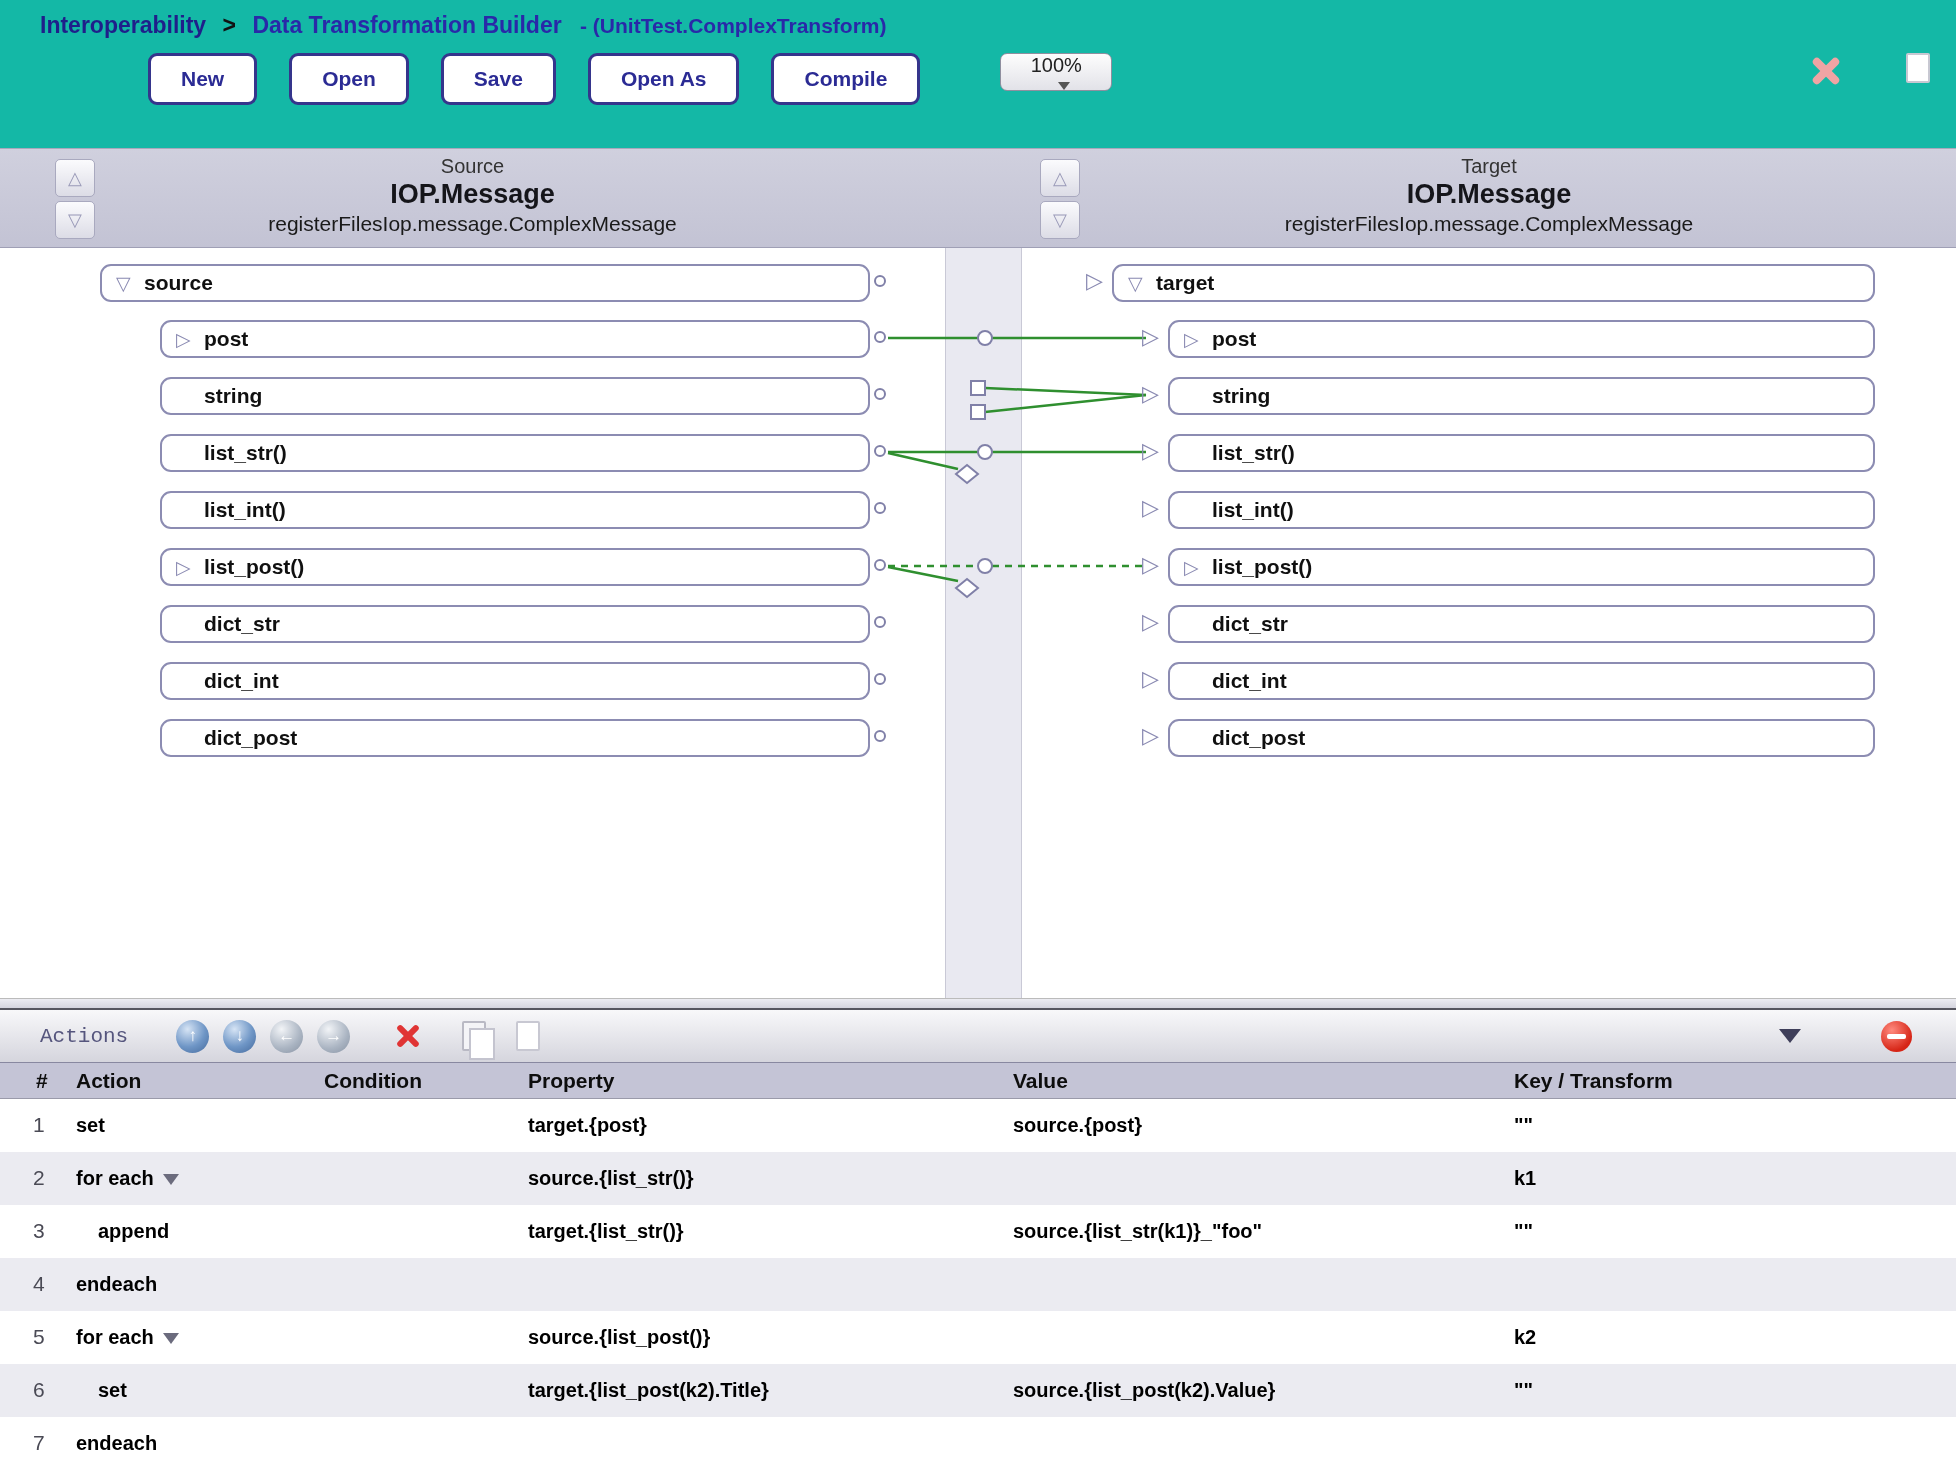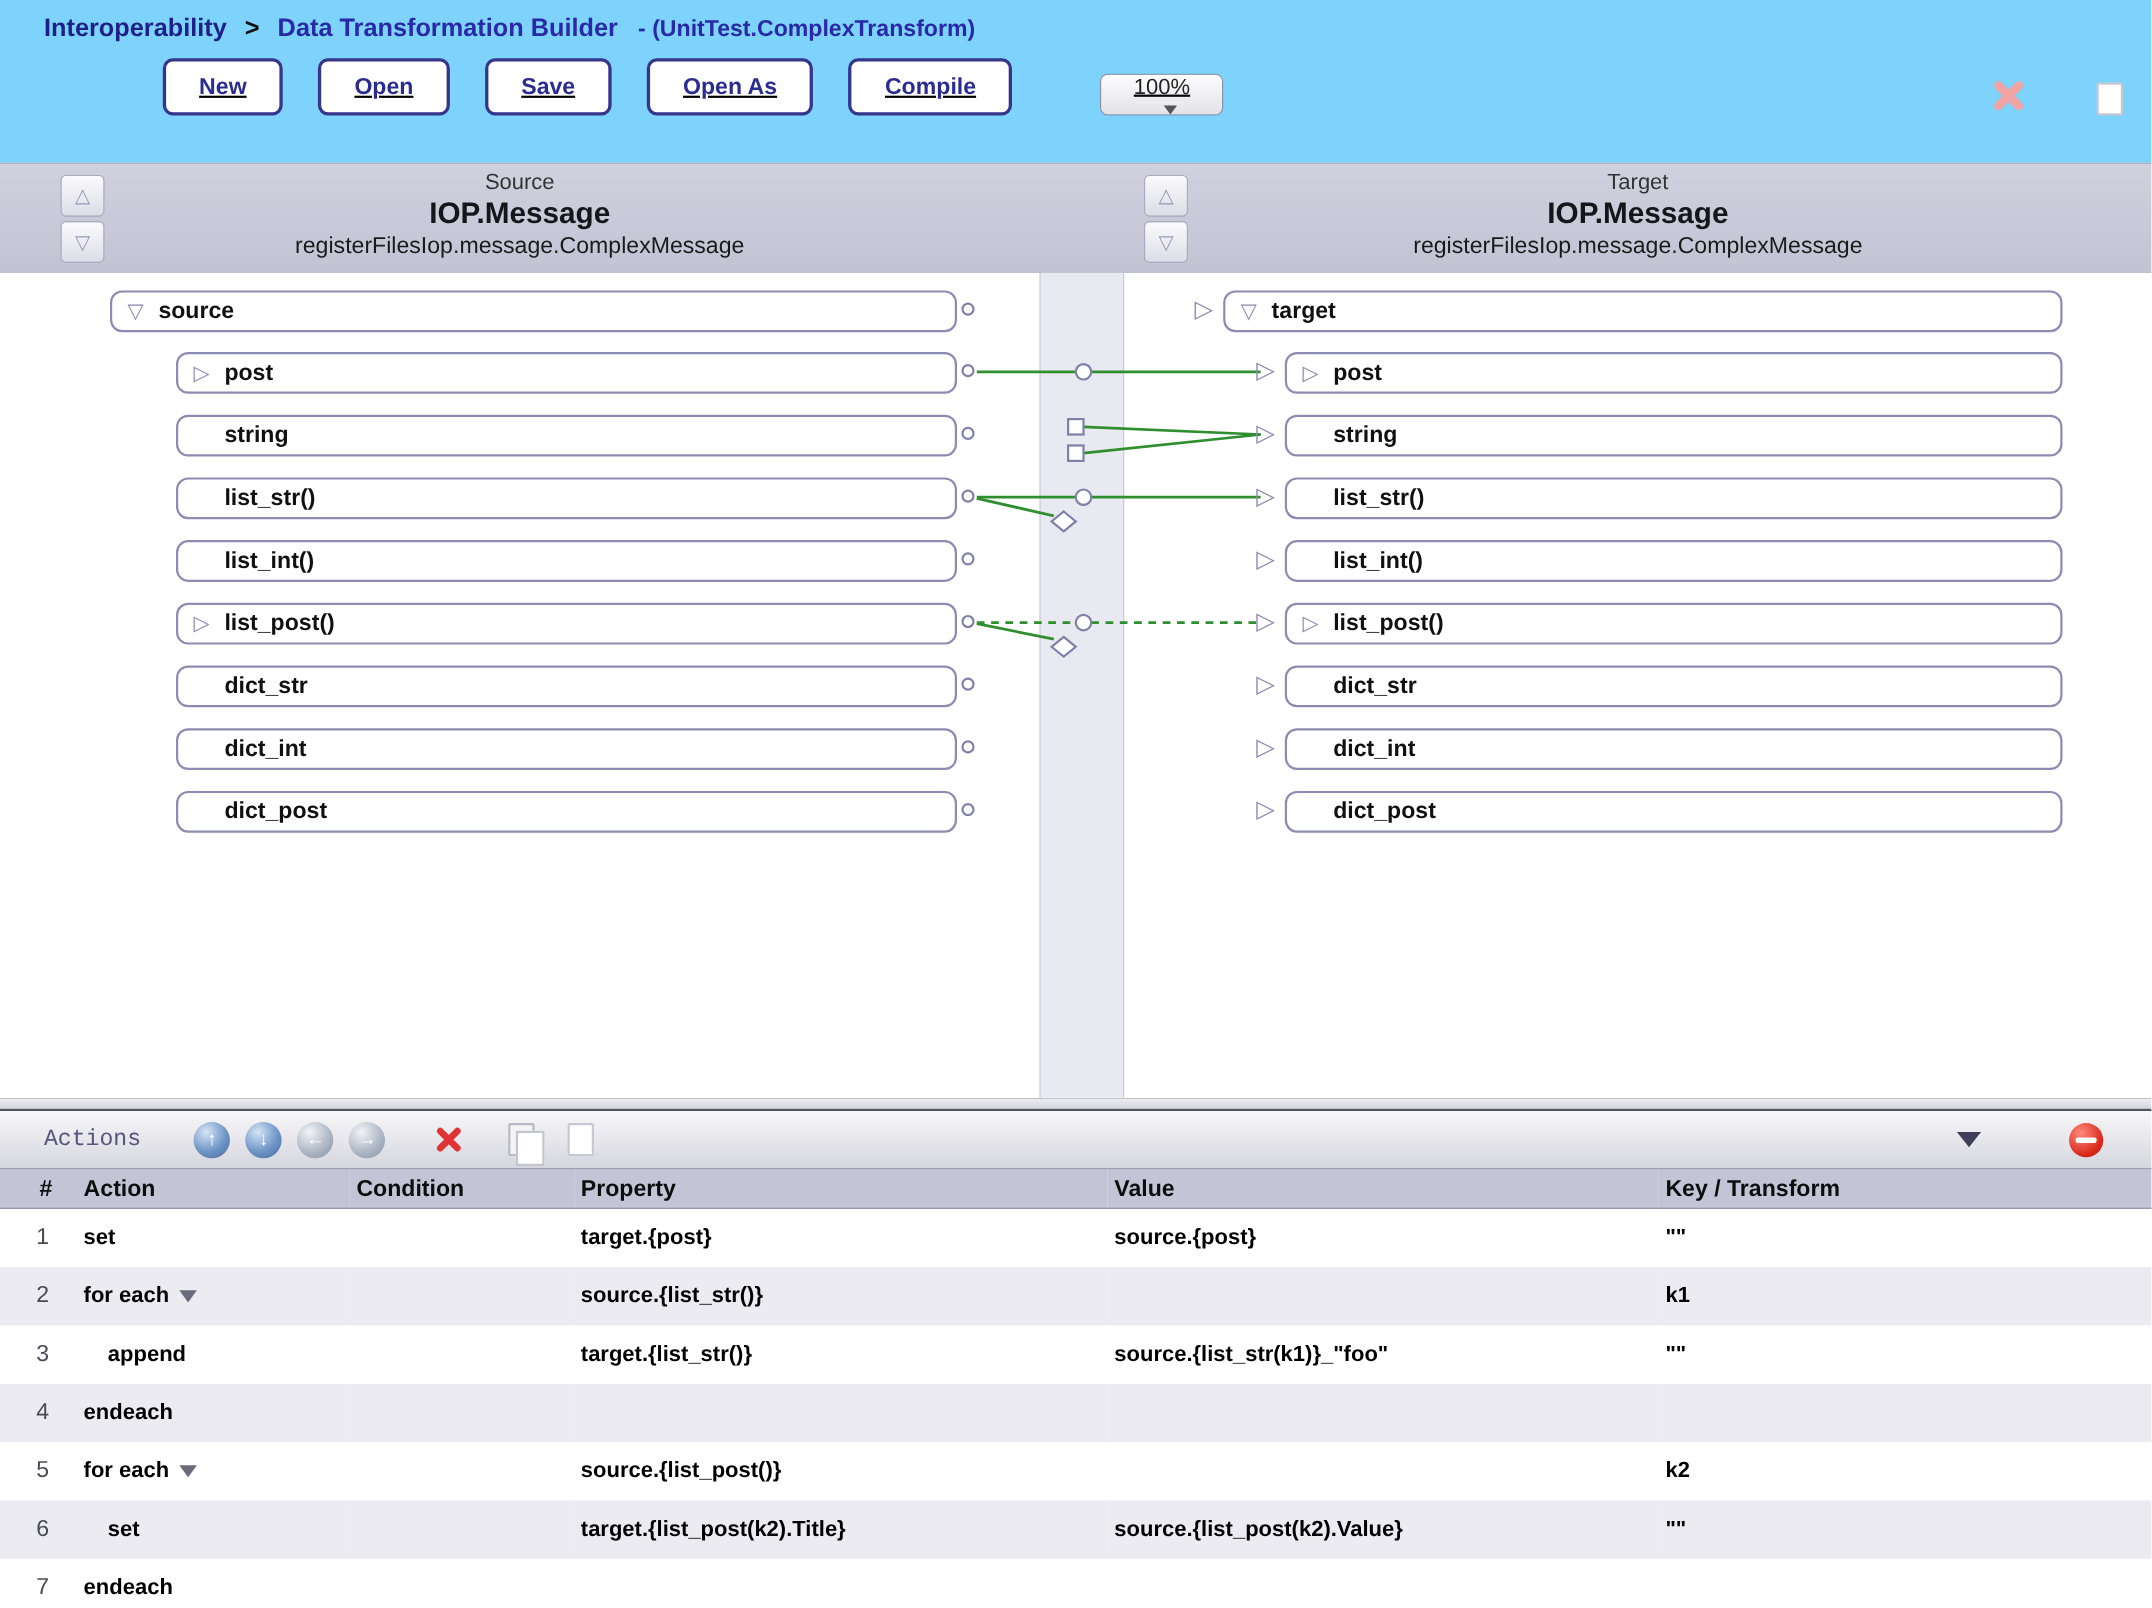--- a/index.html
+++ b/index.html
@@ -1,27 +1,27 @@
 <!DOCTYPE html>
 <html><head>
 <meta charset="utf-8">
 <style>
   * { margin:0; padding:0; box-sizing:border-box; }
   body { font-family:"Liberation Sans", sans-serif; background:#fff; }
   .page { position:relative; width:1956px; height:1462px; overflow:hidden; background:#fff; }
 
   
-  .topbar { height:148px; padding-top:12px; background:#7dd3fc; }
+  .topbar { height:148px; padding-top:12px; background:#14b8a6; }
   .breadcrumb { margin-left:40px; font-size:23px; font-weight:bold; white-space:nowrap; }
   .bc-section { color:#1f1f8a; cursor:pointer; }
   .bc-sep { color:#111; margin:0 10px; }
   .bc-page { color:#2929a8; }
   .bc-suffix { color:#2929a8; font-size:21px; margin-left:12px; }
 
-  .btnrow { display:flex; align-items:flex-end; margin:14px 26px 0 148px;text-decoration:underline; }
+  .btnrow { display:flex; align-items:flex-start; margin:14px 26px 0 148px; }
   .btn { height:52px; padding:0 30px; margin-right:32px; background:#fff; border:3px solid #35358c;
          border-radius:9px; color:#2b2b94; font-weight:bold; font-size:21px; display:flex;
          align-items:center; justify-content:center; cursor:pointer; }
   .select { height:38px; border:1px solid #8f8f9f; border-radius:7px;
             background:linear-gradient(#fdfdfd,#e2e2e8); display:flex; align-items:center;
             justify-content:space-between; padding:0 12px; font-size:20px; color:#222; cursor:pointer;flex-direction:column; }
   .select .chev { width:0; height:0; border-left:6px solid transparent; border-right:6px solid transparent;
                   border-top:8px solid #555; margin-left:16px; }
   .sel-zoom { width:112px; margin-left:48px; }
   .sel-action { width:332px; margin-left:60px; }

